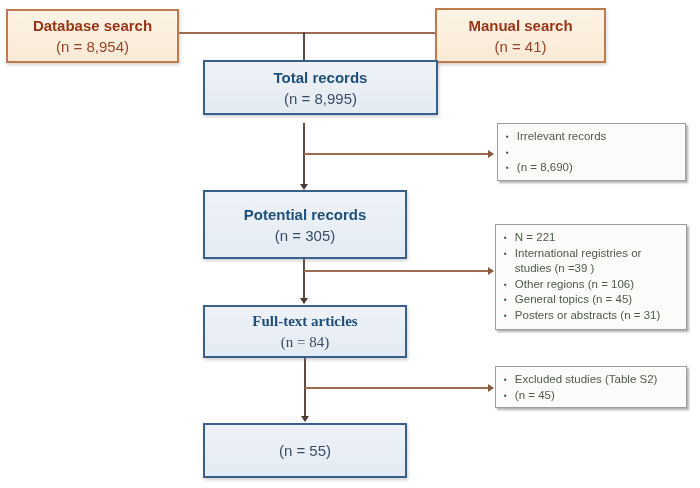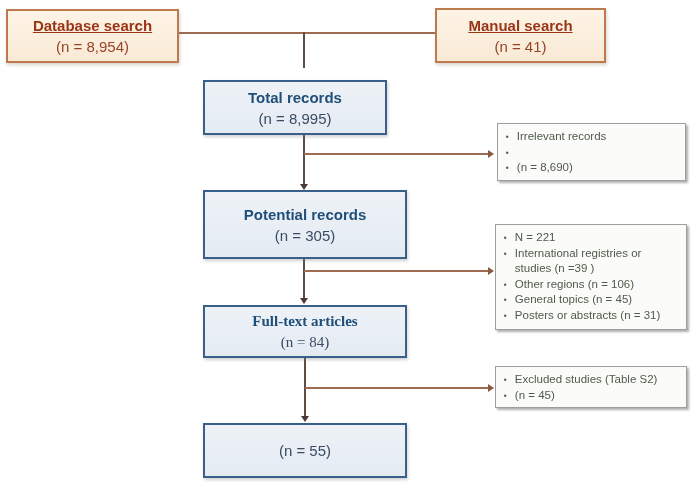--- a/index.html
+++ b/index.html
@@ -8,21 +8,21 @@
     font-family:"Liberation Sans", sans-serif;
   }
   .box{position:absolute;box-sizing:border-box;display:flex;flex-direction:column;
        align-items:center;justify-content:center;text-align:center;}
   
   .search-box{
     background:linear-gradient(#fdf3e5,#f9ead6);
     border:2px solid #bd7a4e;
     box-shadow:1px 2px 3px rgba(150,130,110,0.35);
   }
-  .search-box .title{color:#993417;font-weight:bold;font-size:15px;line-height:21px;text-decoration:underline;}
+  .search-box .title{color:#993417;font-weight:bold;font-size:15px;line-height:21px;}
   .search-box .count{color:#9a4427;font-size:15px;line-height:21px;}
   
   .record-box{
     background:linear-gradient(#eef2f7,#e4ebf3);
     border:2px solid #38608a;
     box-shadow:1px 2px 3px rgba(120,120,120,0.35);
   }
   .record-box .title{color:#1f4e79;font-weight:bold;font-size:15px;line-height:21px;}
   .record-box .count{color:#3a4c63;font-size:15px;line-height:21px;}
   
@@ -73,21 +73,21 @@
   <div class="box search-box" style="left:6px;top:9px;width:173px;height:54px;">
     <div class="title">Database search</div>
     <div class="count">(n = 8,954)</div>
   </div>
 
   <div class="box search-box" style="left:435px;top:8px;width:171px;height:55px;">
     <div class="title">Manual search</div>
     <div class="count">(n = 41)</div>
   </div>
 
-  <div class="box record-box" style="left:203px;top:80px;width:184px;height:55px;">
+  <div class="box record-box" style="left:203px;top:60px;width:235px;height:55px;">
     <div class="title">Total records</div>
     <div class="count">(n = 8,995)</div>
   </div>
 
   <div class="box record-box" style="left:203px;top:190px;width:204px;height:69px;">
     <div class="title">Potential records</div>
     <div class="count">(n = 305)</div>
   </div>
 
   <div class="box record-box" style="left:203px;top:305px;width:204px;height:53px;font-family:Liberation Serif, serif;">

